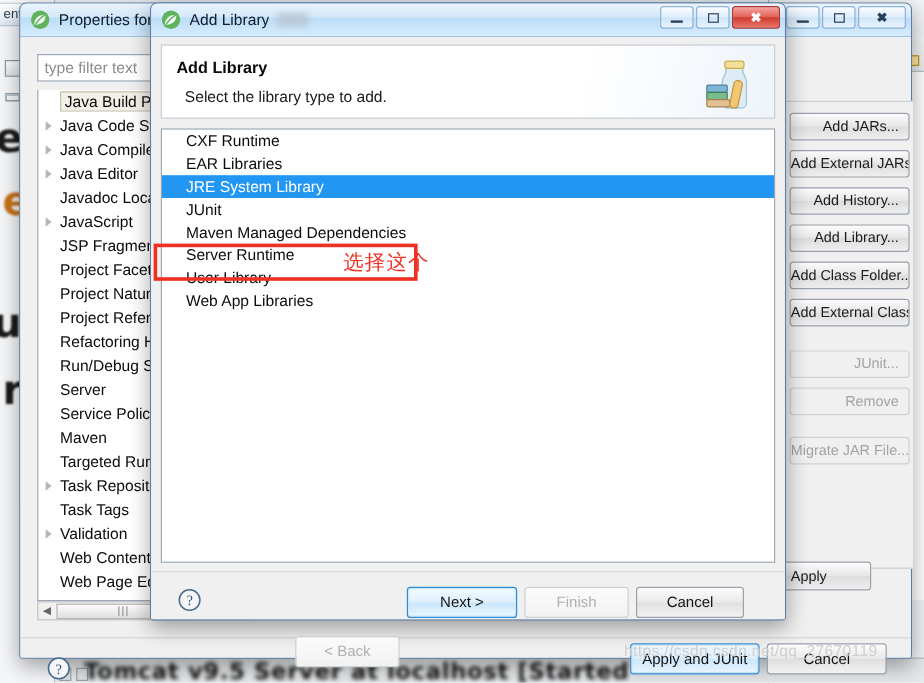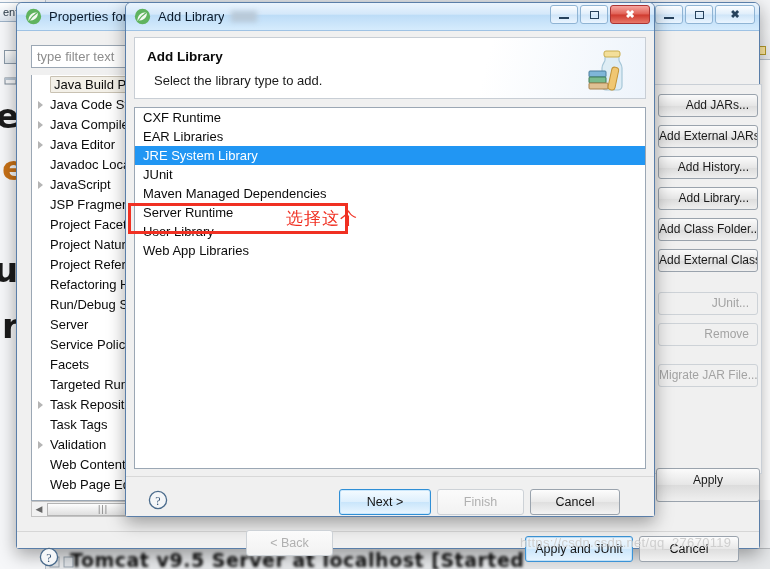--- a/index.html
+++ b/index.html
@@ -192,21 +192,21 @@
     position: absolute; left: 658px; width: 100px; height: 23px;
     border: 1px solid #9aa3ad; border-radius: 3px;
     background: linear-gradient(180deg,#fbfbfb,#e6e6e6 50%, #dcdcdc 51%, #efefef);
     font-size: 12px; color: #1a1a1a; line-height: 21px;
     text-align: right; padding-right: 8px;
     white-space: nowrap; overflow: hidden;
     font-family: "Liberation Sans", sans-serif;
   }
   .bp-btn.disabled { color: #a3a3a3; background: #f0f0f0; border-color: #cdd2d7; }
   .apply-btn {
-    position: absolute; left: 656px; top: 468px; width: 104px; height: 34px;
+    position: absolute; left: 622px; top: 468px; width: 104px; height: 24px;
     border: 1px solid #9aa3ad; border-radius: 3px;
     background: linear-gradient(180deg,#fbfbfb,#e6e6e6 50%, #dcdcdc 51%, #efefef);
     font-size: 12px; color: #1a1a1a; line-height: 22px; text-align: center;
   }
 
   
   .pd-btn {
     position: absolute; height: 26px;
     border: 1px solid #9aa3ad; border-radius: 3px;
     background: linear-gradient(180deg,#fdfdfd,#e8e8e8 50%, #dedede 51%, #f2f2f2);
@@ -237,21 +237,21 @@
     font-size: 13px; color: #1b1b1b;
     font-family: "Liberation Sans", sans-serif;
   }
   .al-h-icon { position: absolute; right: 10px; top: 5px; width: 52px; height: 52px; }
 
   .al-list {
     position: absolute; left: 8px; top: 76px; width: 512px; height: 362px;
     background: #fff; border: 1px solid #9ba7b4; overflow: hidden;
   }
   .al-row {
-    height: 19px; line-height: 19px; padding-left: 8px;
+    height: 19px; line-height: 19px; padding-left: 20px;
     font-size: 13px; color: #0b0b0b; white-space: nowrap;
     font-family: "Liberation Sans", sans-serif;
   }
   .al-row.sel { background: #2196f3; color: #ffffff; }
 
   .al-sep { position:absolute; left:0; top:445px; width:528px; height:1px; background:#d8d8d8; }
   .al-help { position: absolute; left: 22px; top: 459px; width: 20px; height: 20px; }
   .al-btn {
     position: absolute; top: 458px; height: 26px;
     border: 1px solid #9aa3ad; border-radius: 3px;
@@ -380,21 +380,21 @@
           <div class="tree-item"><span class="tree-label">Javadoc Location</span></div>
           <div class="tree-item"><span class="tree-arrow"></span><span class="tree-label">JavaScript</span></div>
           <div class="tree-item"><span class="tree-label">JSP Fragment</span></div>
           <div class="tree-item"><span class="tree-label">Project Facets</span></div>
           <div class="tree-item"><span class="tree-label">Project Natures</span></div>
           <div class="tree-item"><span class="tree-label">Project References</span></div>
           <div class="tree-item"><span class="tree-label">Refactoring History</span></div>
           <div class="tree-item"><span class="tree-label">Run/Debug Settings</span></div>
           <div class="tree-item"><span class="tree-label">Server</span></div>
           <div class="tree-item"><span class="tree-label">Service Policies</span></div>
-          <div class="tree-item"><span class="tree-label">Facets</span></div>
+          <div class="tree-item"><span class="tree-label">Maven</span></div>
           <div class="tree-item"><span class="tree-label">Targeted Runtimes</span></div>
           <div class="tree-item"><span class="tree-arrow"></span><span class="tree-label">Task Repository</span></div>
           <div class="tree-item"><span class="tree-label">Task Tags</span></div>
           <div class="tree-item"><span class="tree-arrow"></span><span class="tree-label">Validation</span></div>
           <div class="tree-item"><span class="tree-label">Web Content Settings</span></div>
           <div class="tree-item"><span class="tree-label">Web Page Editor</span></div>
         </div>
 
       <div class="tree-hscroll">
         <div class="hs-arrow">◀</div>

